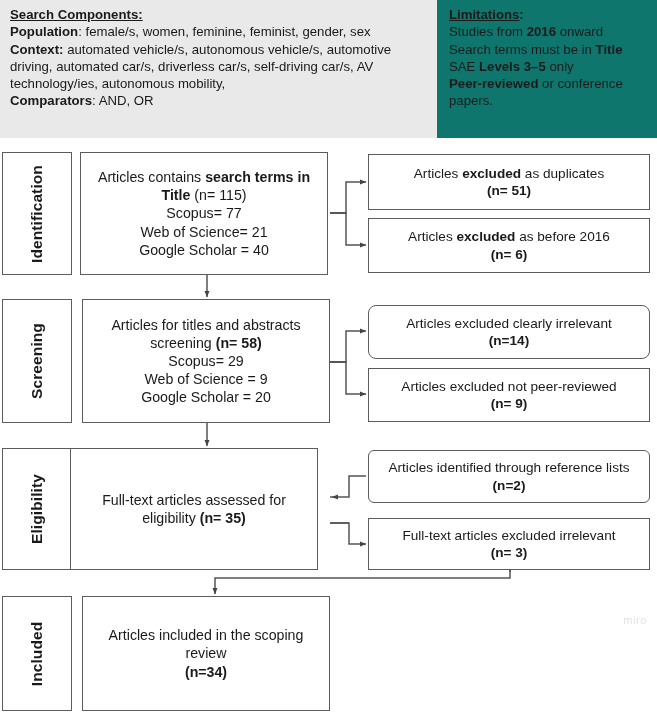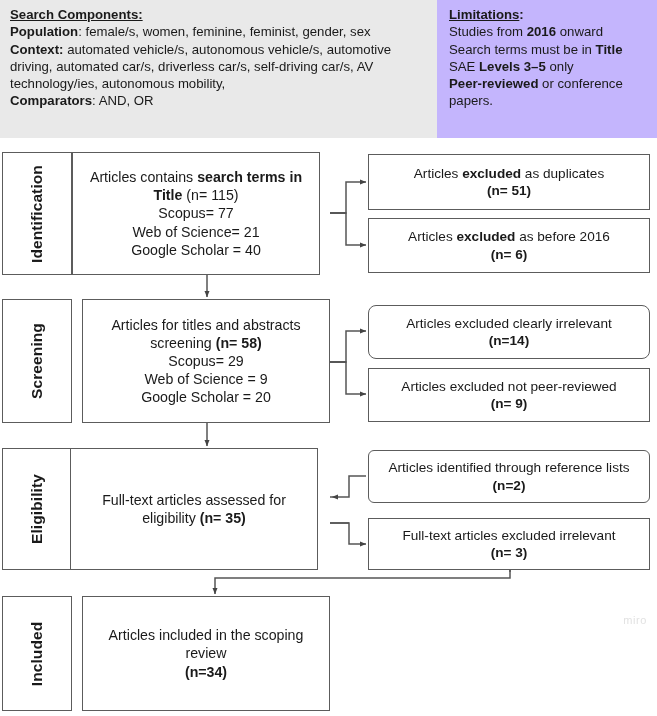--- a/index.html
+++ b/index.html
@@ -35,21 +35,21 @@
     top: 0px;
     width: 437px;
     height: 138px;
     background: #e9e9e9;
   }
   #limitations-panel {
     left: 437px;
     top: 0px;
     width: 220px;
     height: 138px;
-    background: #c4b5fd;
+    background: #0f766e;
     padding-left: 12px;
   }
   .panel-heading {
     font-weight: bold;
     text-decoration: underline;
     text-underline-offset: 1px;
   }
   .panel p {
     margin: 0;
   }
@@ -171,21 +171,21 @@
   <div class="stage-label" style="left:2px;  top:299px; width:70px;  height:124px;">
     <span>Screening</span>
   </div>
   <div class="stage-label" style="left:2px;  top:448px; width:70px;  height:122px;">
     <span>Eligibility</span>
   </div>
   <div class="stage-label" style="left:2px;  top:596px; width:70px;  height:115px;">
     <span>Included</span>
   </div>
 
-  <div class="node node-main" style="left:72px; top:152px; width:248px; height:123px;">
+  <div class="node node-main" style="left:80px; top:152px; width:248px; height:123px;">
     <div>
       <span>Articles contains </span><b>search terms in Title</b><span> (n= 115)</span><br>
       <span>Scopus= 77</span><br>
       <span>Web of Science= 21</span><br>
       <span>Google Scholar = 40</span>
     </div>
   </div>
 
   <div class="node node-main" style="left:82px; top:299px; width:248px; height:124px;">
     <div>

